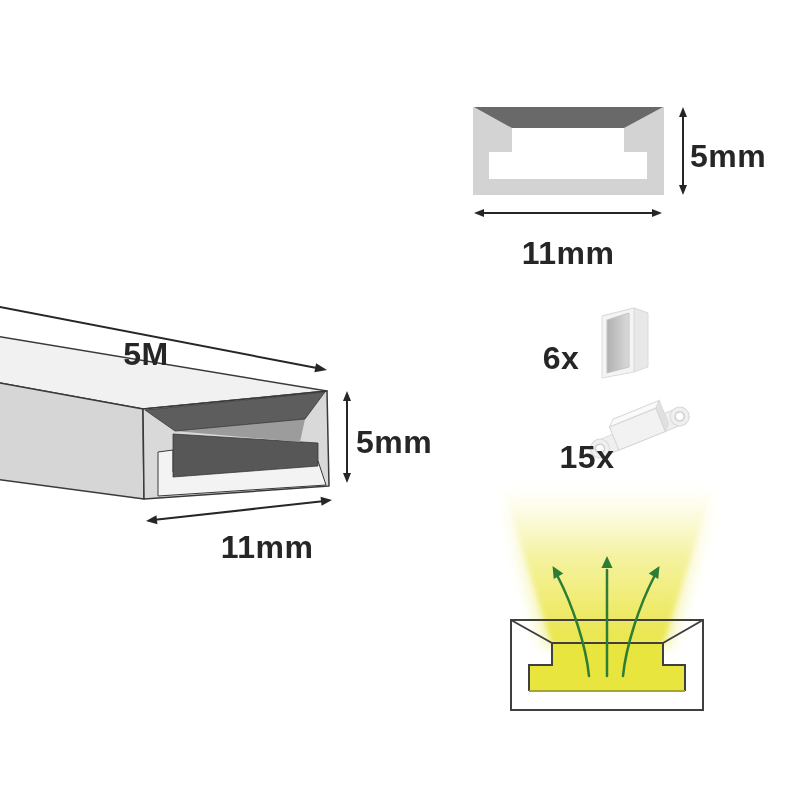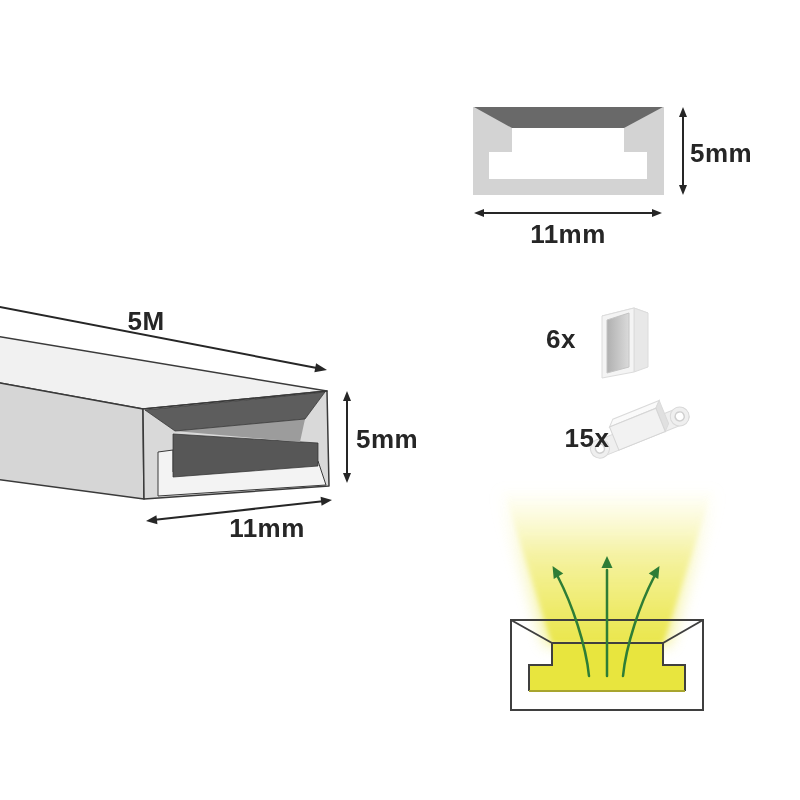--- a/index.html
+++ b/index.html
@@ -1,21 +1,21 @@
 <!DOCTYPE html>
 <html><head>
 <meta charset="utf-8">
 <style>
   html,body{margin:0;padding:0;background:#ffffff;}
   #stage{position:relative;width:800px;height:800px;background:#ffffff;overflow:hidden;
          font-family:"Liberation Sans",sans-serif;}
   #art{position:absolute;left:0;top:0;}
-  .lbl{position:absolute;font-weight:700;font-size:26px;color:#262626;
+  .lbl{position:absolute;font-weight:700;font-size:32px;color:#262626;
        white-space:nowrap;letter-spacing:.5px;line-height:1;}
-  .ctr{transform:translateX(-50%);}
+  .ctr{transform:translateX(-50%);margin-top:16px;}
 </style>
 </head>
 <body>
 
 <div id="stage">
 
   <svg id="art" width="800" height="800" viewBox="0 0 800 800">
     <defs>
       <linearGradient id="beamGrad" x1="0" y1="0" x2="0" y2="1">
         <stop offset="0" stop-color="#f6f4a8" stop-opacity="0"></stop>
@@ -124,20 +124,20 @@
       </g>
       <polygon points="607,556 601.5,568 612.5,568" fill="#2e7d36"></polygon>
       <polygon points="556,565 550.5,577 561.5,577" transform="rotate(-30 556 572)" fill="#2e7d36"></polygon>
       <polygon points="656,565 650.5,577 661.5,577" transform="rotate(30 656 572)" fill="#2e7d36"></polygon>
     </g>
   </svg>
 
   <div class="lbl" style="left:690px;top:140px;">5mm</div>
   <div class="lbl ctr" style="left:568px;top:221px;">11mm</div>
 
-  <div class="lbl ctr" style="left:146px;top:308px;">5M</div>
+  <div class="lbl ctr" style="left:146px;top:322px;">5M</div>
   <div class="lbl" style="left:356px;top:426px;">5mm</div>
   <div class="lbl ctr" style="left:267px;top:515px;">11mm</div>
 
   <div class="lbl ctr" style="left:561px;top:326px;text-align:right;">6x</div>
   <div class="lbl ctr" style="left:587px;top:425px;">15x</div>
 
 </div>
 
 </body></html>

